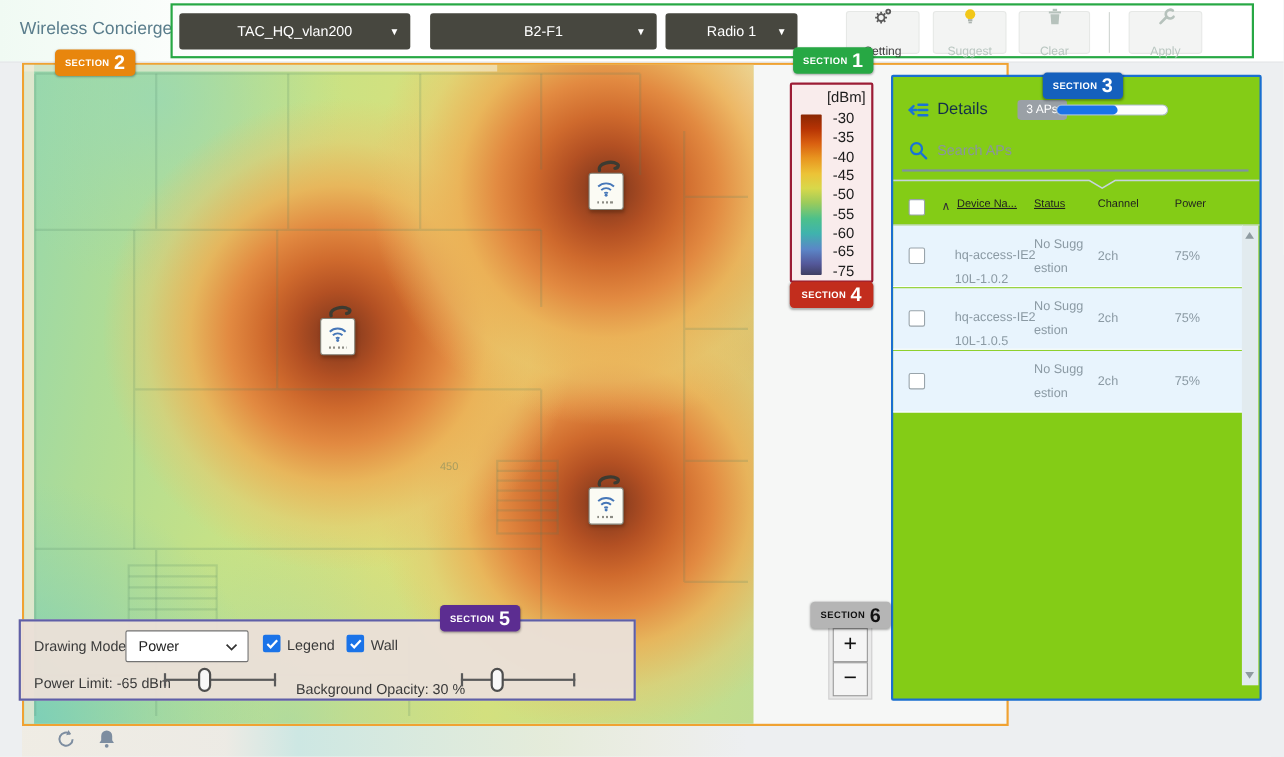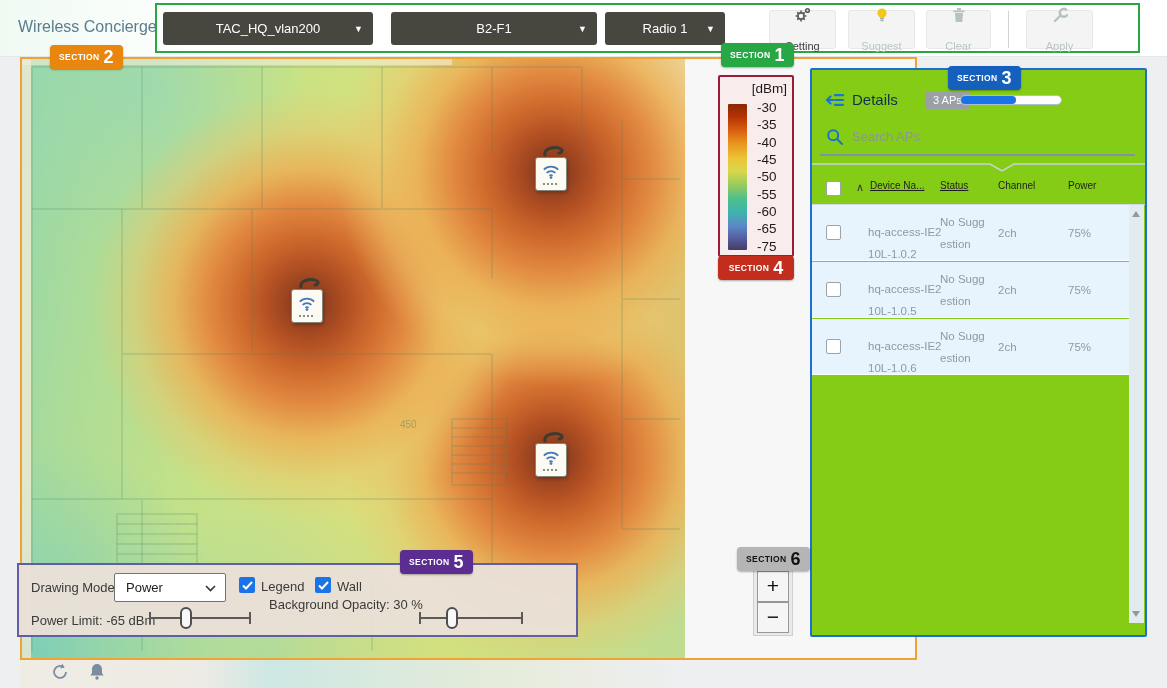--- a/index.html
+++ b/index.html
@@ -360,21 +360,20 @@
   </div>
   <div class="trow" style="top:192px">
     <div class="cbx"></div>
     <div class="cell c-dev">hq-access-IE210L-1.0.5</div>
     <div class="cell c-st">No Suggestion</div>
     <div class="cell c-ch">2ch</div>
     <div class="cell c-pw">75%</div>
   </div>
   <div class="trow" style="top:249px">
     <div class="cbx"></div>
-    <div class="cell c-dev">hq-access-IE210L-1.0.6</div>
     <div class="cell c-st">No Suggestion</div>
     <div class="cell c-ch">2ch</div>
     <div class="cell c-pw">75%</div>
   </div>
 
   <div class="vscroll">
     <div class="varrow va-up"></div>
     <div class="varrow va-dn"></div>
   </div>
 </div>
@@ -401,21 +400,21 @@
   <div class="ctl-label" style="left:318px;top:14px">Wall</div>
 
   <div class="ctl-label" style="left:12px;top:48px">Power Limit: -65 dBm</div>
   <div class="slider" style="left:130px;top:42px;width:102px">
     <div class="track"></div>
     <div class="tick"></div>
     <div class="tick r"></div>
     <div class="thumb" style="left:36%"></div>
   </div>
 
-  <div class="ctl-label" style="left:250px;top:32px">Background Opacity: 30 %</div>
+  <div class="ctl-label" style="left:250px;top:54px">Background Opacity: 30 %</div>
   <div class="slider" style="left:400px;top:42px;width:104px">
     <div class="track"></div>
     <div class="tick"></div>
     <div class="tick r"></div>
     <div class="thumb" style="left:32%"></div>
   </div>
 </div>
 
 <div class="zoomctl">
   <div class="zbtn zb-in">+</div>

